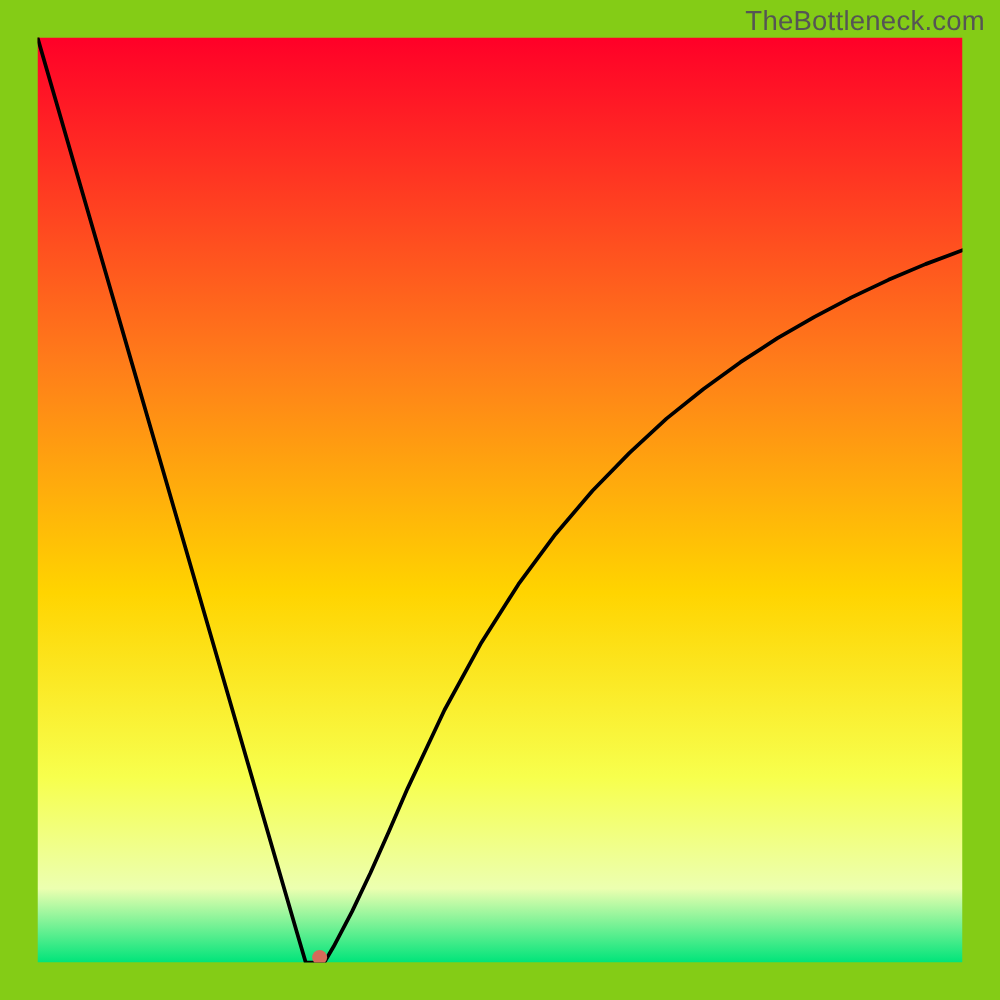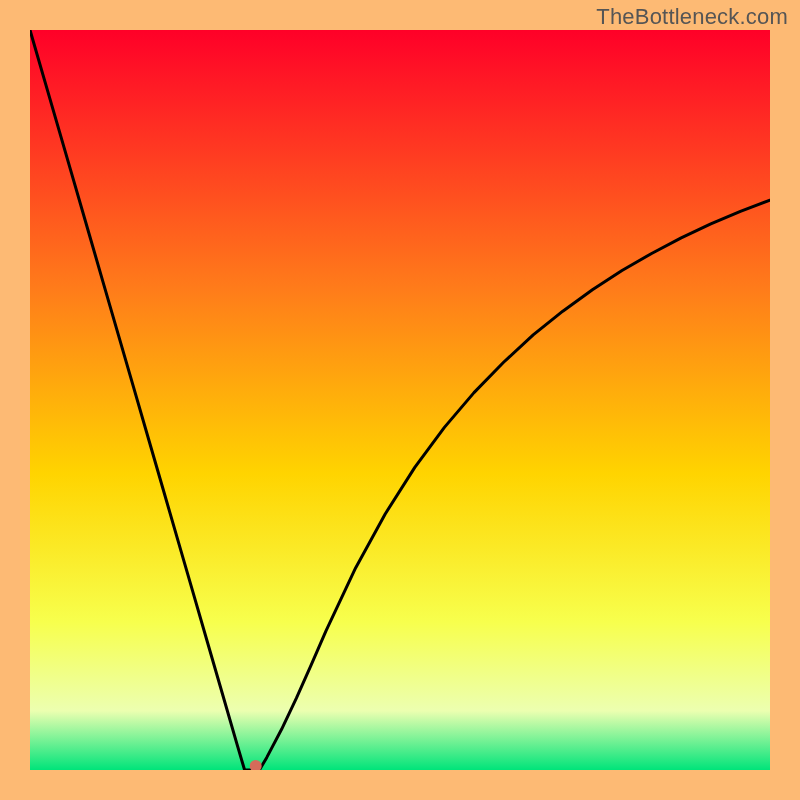--- a/index.html
+++ b/index.html
@@ -7,21 +7,21 @@
     padding: 0;
     width: 800px;
     height: 800px;
     background: #000;
     overflow: hidden;
     font-family: Arial, Helvetica, sans-serif;
   }
   .outer {
     width: 800px;
     height: 800px;
-    background: #fdba74;
+    background: #84cc16;
     position: relative;
   }
   .watermark {
     position: absolute;
     top: 4px;
     right: 12px;
     color: #555;
     font-size: 22px;
     font-weight: 500;
     letter-spacing: 0.2px;

